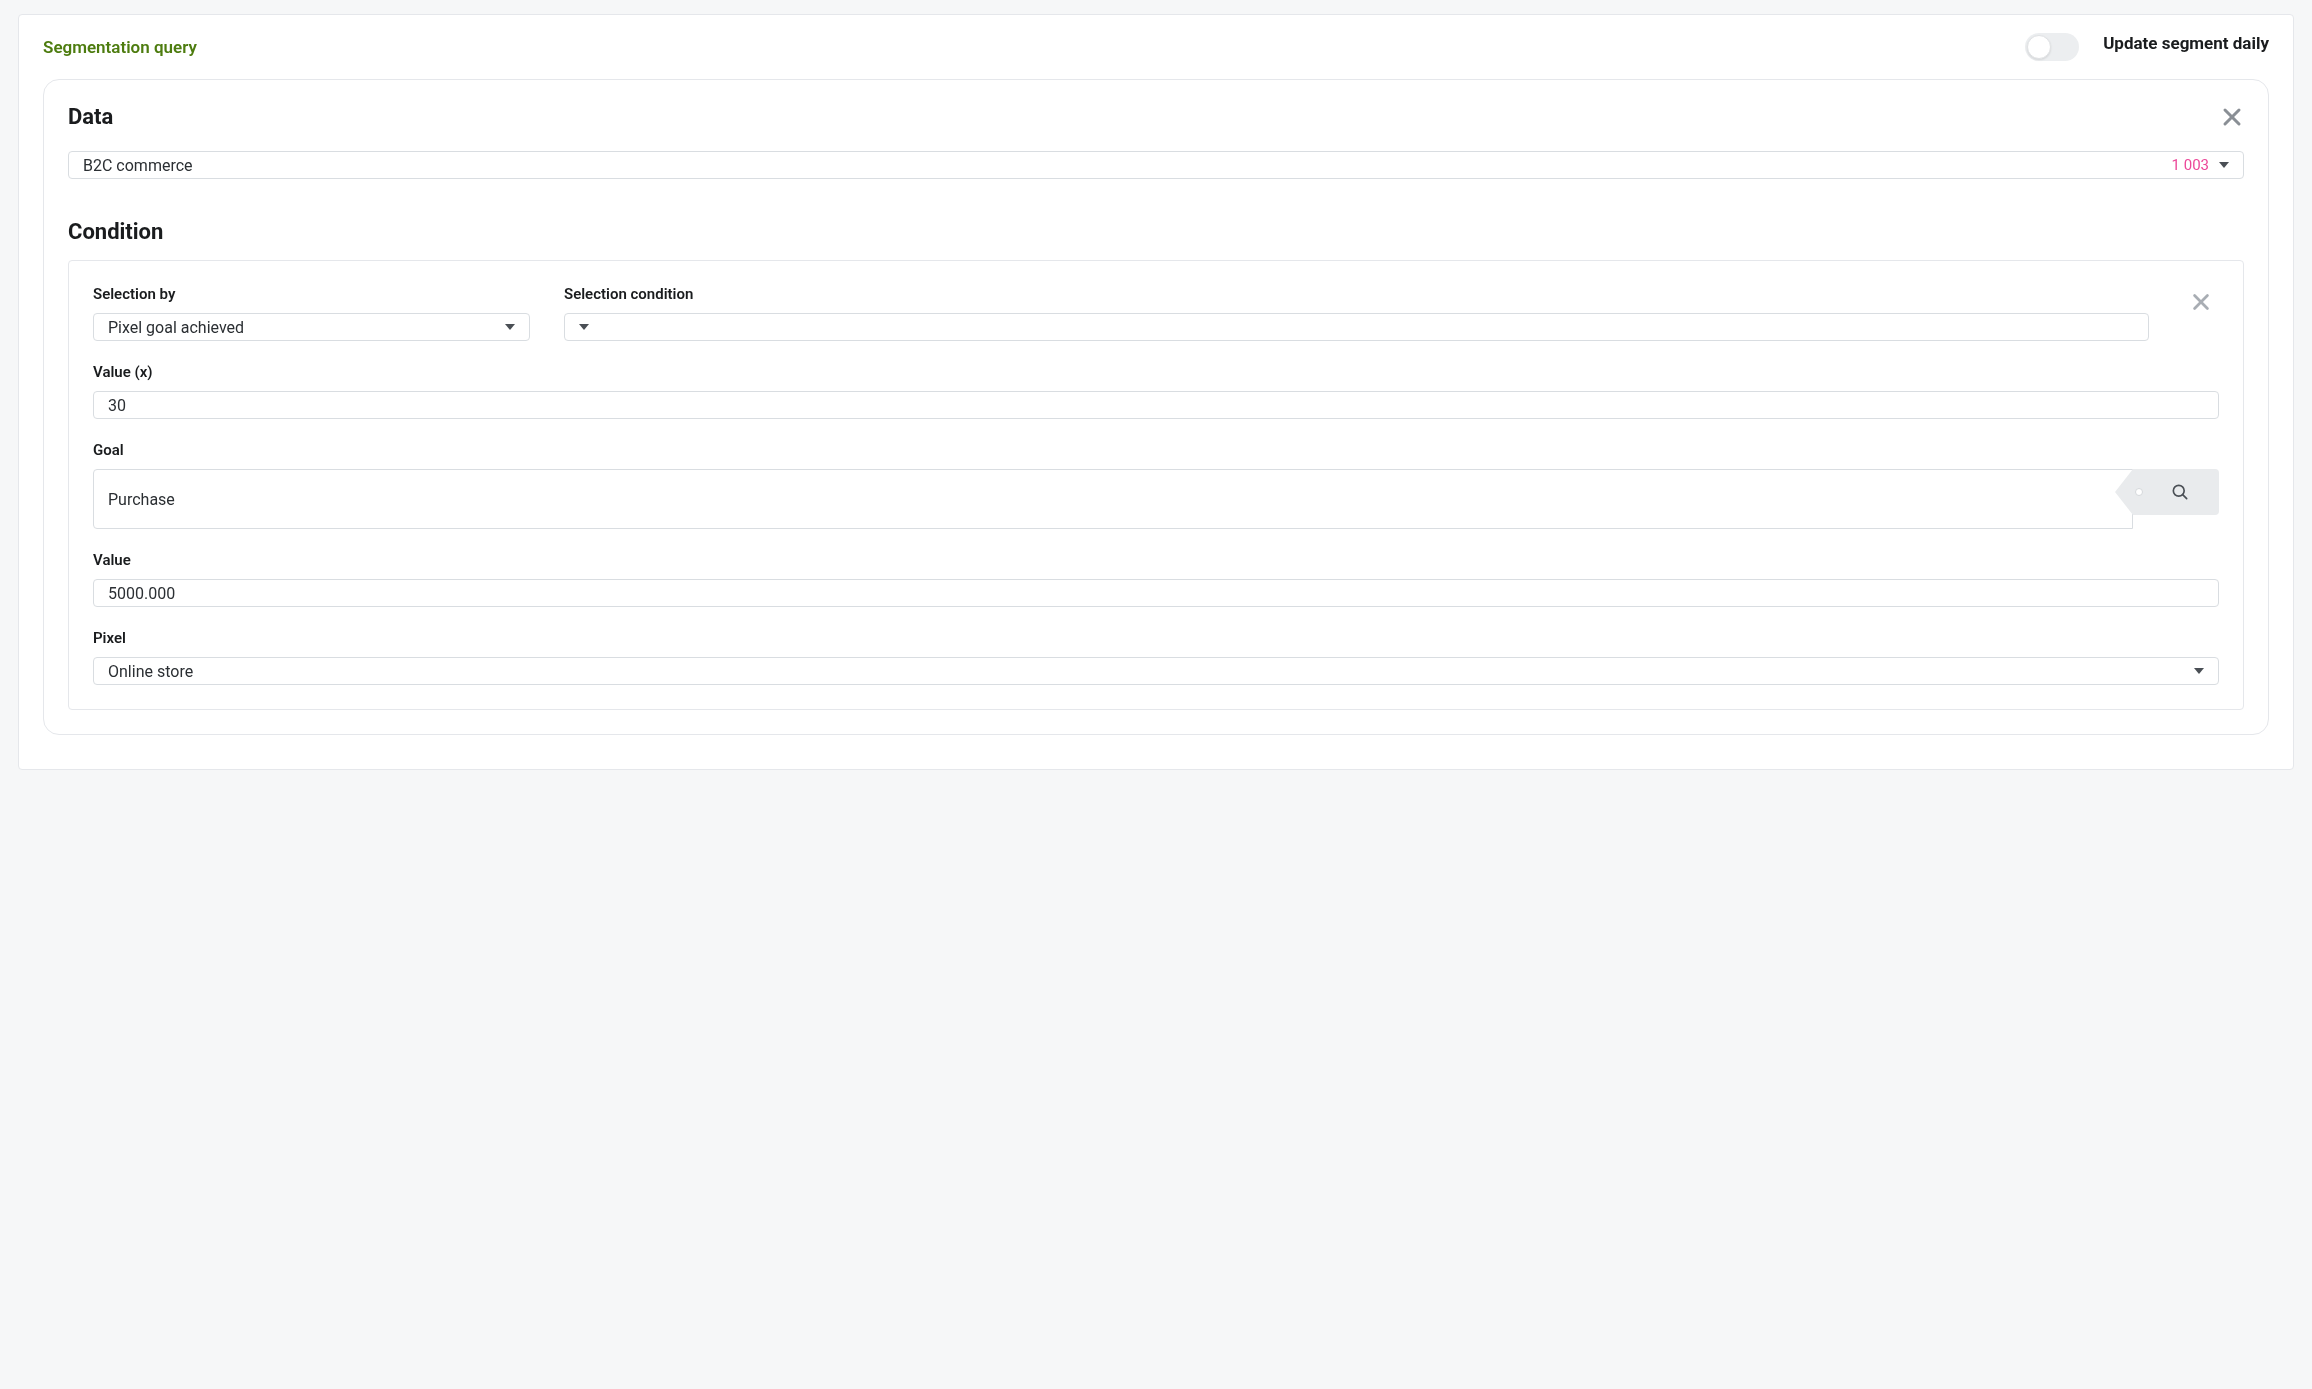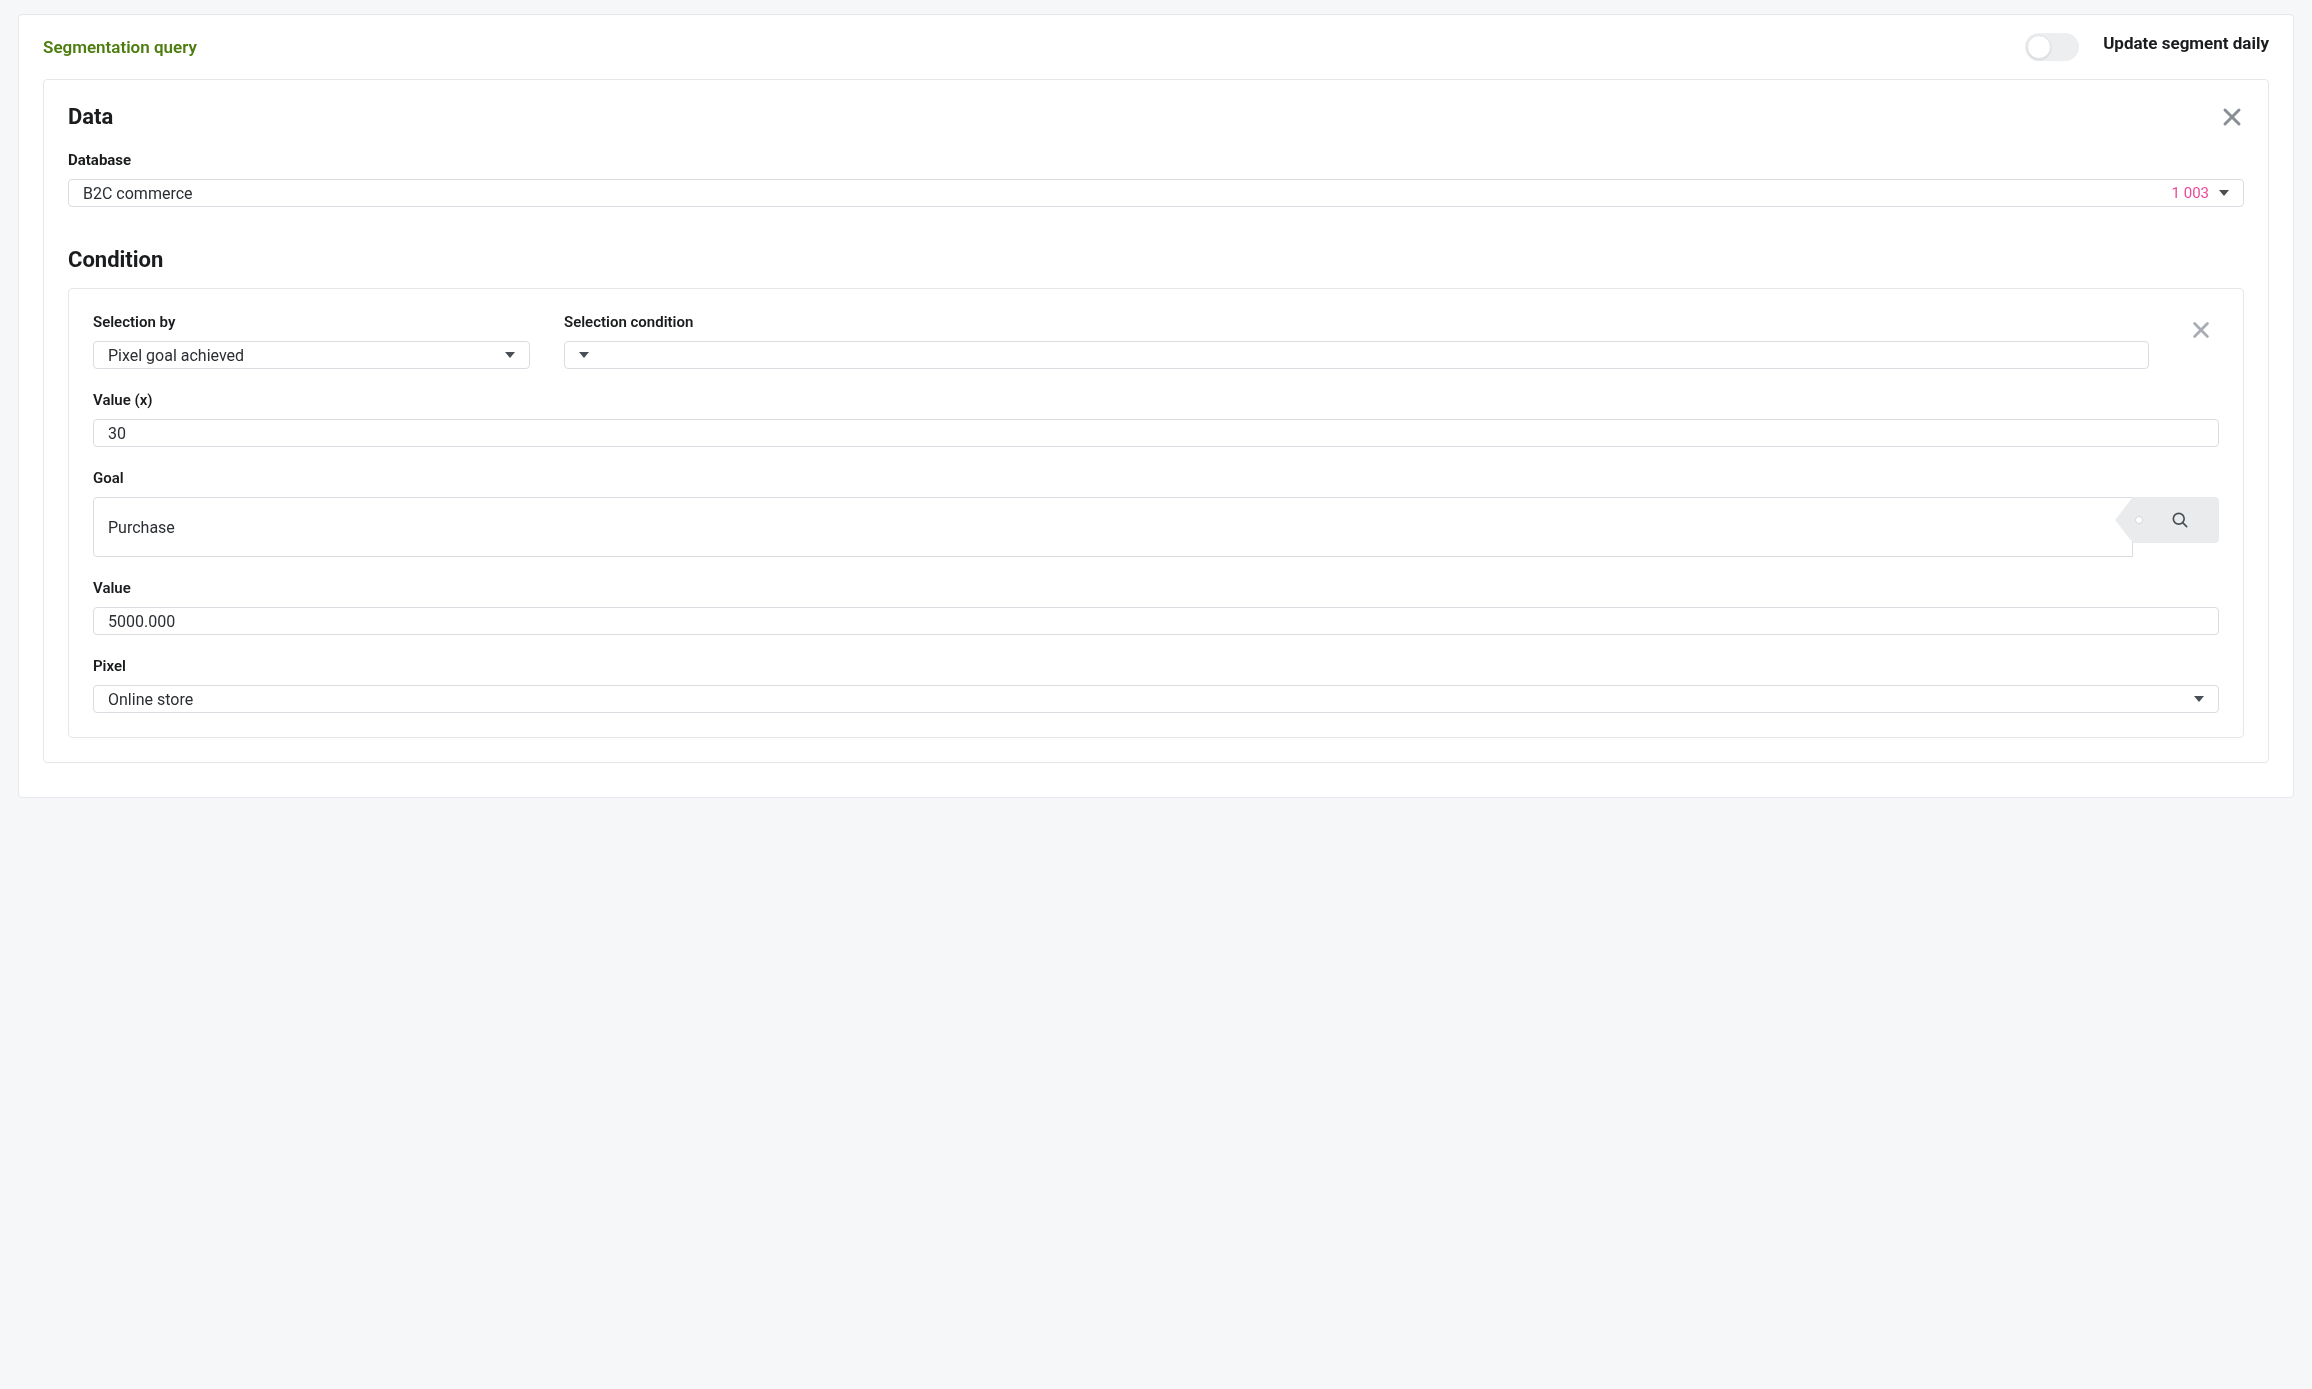--- a/index.html
+++ b/index.html
@@ -56,21 +56,21 @@
   }
   .toggle-label {
     font-size: 17px;
     font-weight: 700;
     color: #1a1c1e;
   }
 
   .inner-card {
     margin: 0 24px 34px 24px;
     border: 1px solid #e5e7eb;
-    border-radius: 4px;
+    border-radius: 16px;
     padding: 24px;
   }
 
   .section-title-row {
     display: flex;
     justify-content: space-between;
     align-items: center;
     margin-bottom: 22px;
   }
   .section-title {
@@ -225,21 +225,20 @@
       <div class="section-title-row">
         <div class="section-title">Data</div>
         <div>
           <svg class="close-x" viewBox="0 0 24 24" fill="none" stroke="currentColor" stroke-width="3" stroke-linecap="round">
             <line x1="5" y1="5" x2="19" y2="19"></line>
               <line x1="19" y1="5" x2="5" y2="19"></line>
           </svg>
         </div>
       </div>
 
-      <div class="field-label">Database</div>
       <div class="select-box">
         <span class="value">B2C commerce</span>
         <span class="count">1 003</span>
         <span class="caret"></span>
       </div>
 
       <div class="section-title" style="margin-top:40px;">Condition</div>
 
       <div class="condition-box">
 

